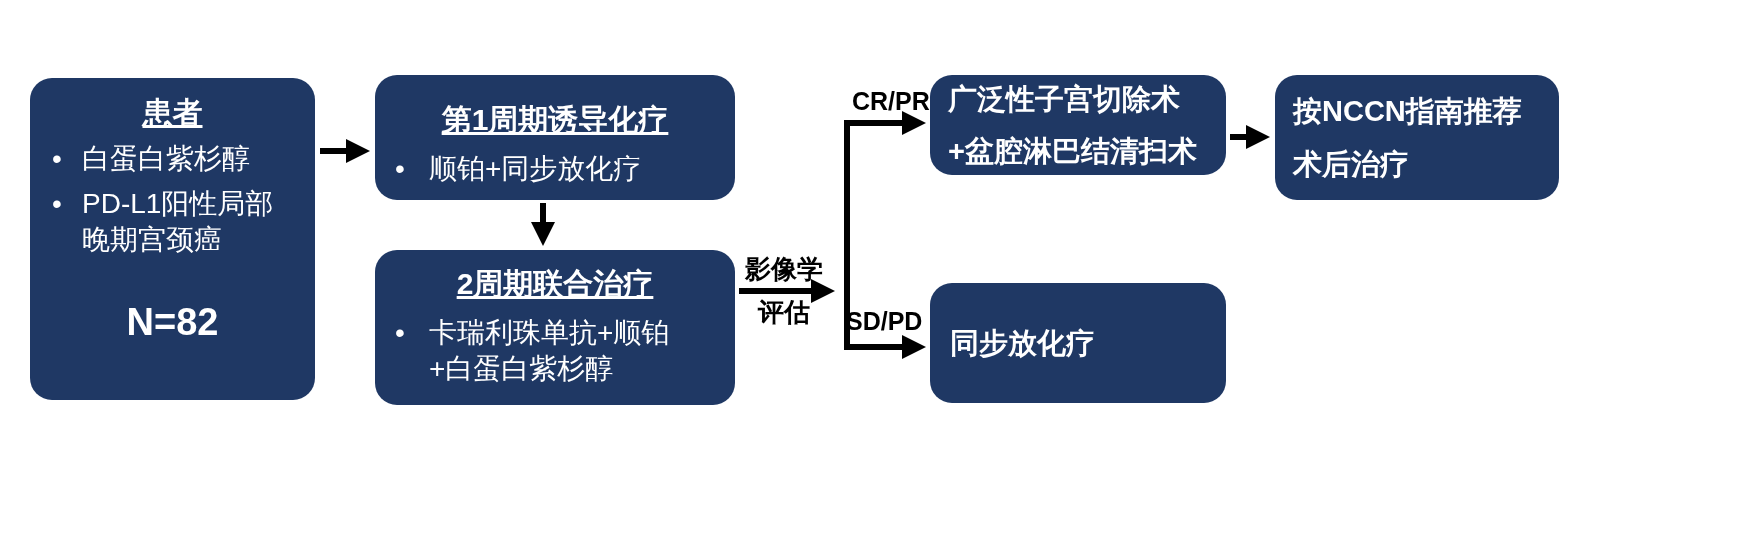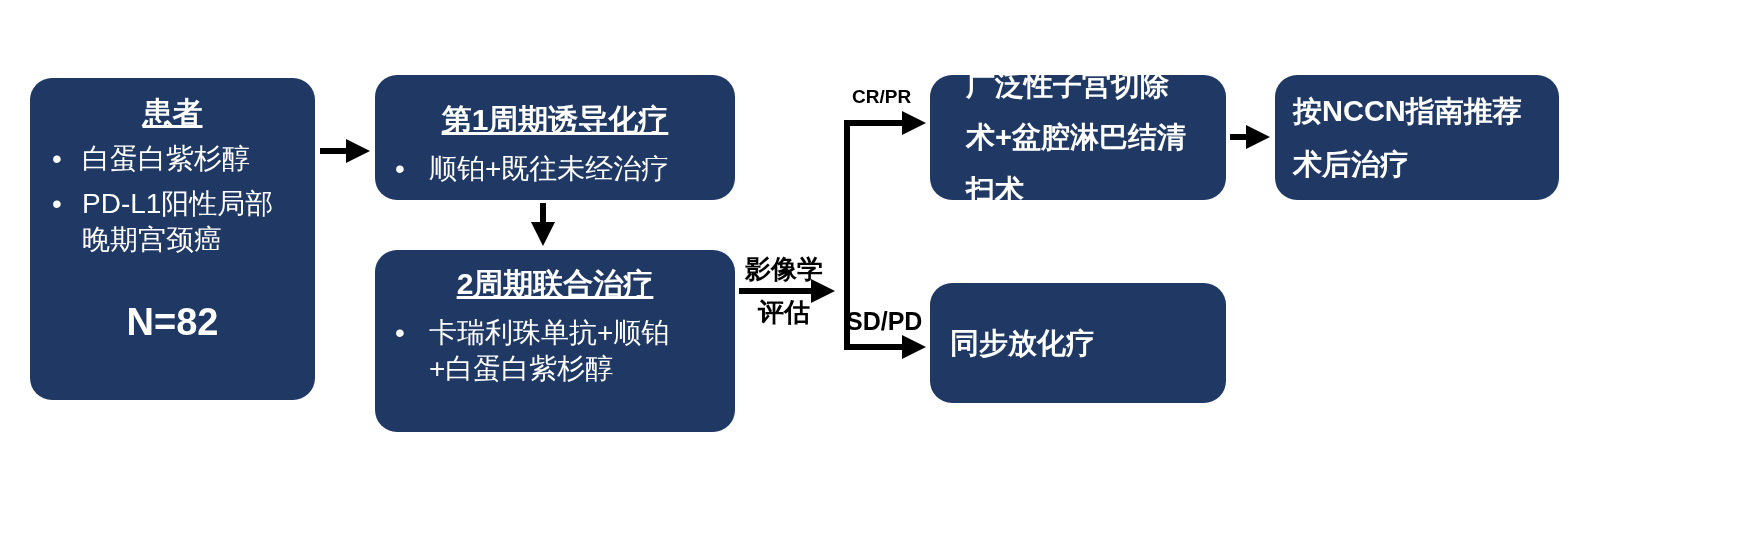--- a/index.html
+++ b/index.html
@@ -59,45 +59,45 @@
   .box-patients .bullet-mark { flex-basis: 30px; }
   .box-patients .bullet-text { max-width: 200px; }
   .n-label {
     font-weight: bold;
     font-size: 38px;
     text-align: center;
     margin-top: 42px;
   }
   .box-induction { left: 375px; top: 75px; width: 360px; height: 125px; padding: 26px 20px; }
   .box-induction .bullet-row { margin-top: 12px; }
-  .box-combination { left: 375px; top: 250px; width: 360px; height: 182px; padding: 15px 20px; }
+  .box-combination { left: 375px; top: 250px; width: 360px; height: 155px; padding: 15px 20px; }
   .box-combination .bullet-row { margin-top: 12px; }
   .box-combination .bullet-text { max-width: 250px; }
 
   .box-center-text {
     display: flex;
     flex-direction: column;
     justify-content: center;
     font-weight: bold;
     font-size: 29px;
     line-height: 1.8;
   }
-  .box-surgery { left: 930px; top: 75px; width: 296px; height: 125px; padding: 0 36px; }
+  .box-surgery { left: 930px; top: 75px; width: 296px; height: 100px; padding: 0 18px; }
   .box-crt { left: 930px; top: 283px; width: 296px; height: 120px; padding: 0 20px; }
   .box-nccn { left: 1275px; top: 75px; width: 284px; height: 125px; padding: 0 18px; }
 
   .flow-label {
     position: absolute;
     color: var(--label);
     font-weight: bold;
     font-size: 26px;
     line-height: 1.2;
     white-space: nowrap;
   }
-  .label-crpr { left: 852px; top: 86px; font-size: 19px; }
+  .label-crpr { left: 852px; top: 86px; font-size: 25px; }
   .label-sdpd { left: 846px; top: 306px; font-size: 25px; }
   .label-imaging-1 { left: 740px; top: 254px; width: 88px; text-align: center; white-space: nowrap; }
   .label-imaging-2 { left: 740px; top: 297px; width: 88px; text-align: center; white-space: nowrap; }
 </style>
 </head>
 <body>
 
 <div class="canvas">
 
   <svg class="arrow-layer" viewBox="0 0 1738 537" xmlns="http://www.w3.org/2000/svg">
@@ -125,21 +125,21 @@
       <span class="bullet-mark">•</span>
       <span class="bullet-text">PD-L1阳性局部晚期宫颈癌</span>
     </div>
     <div class="n-label">N=82</div>
   </div>
 
   <div class="box box-induction">
     <div class="box-title">第1周期诱导化疗</div>
     <div class="bullet-row">
       <span class="bullet-mark">•</span>
-      <span class="bullet-text">顺铂+既往未经治疗</span>
+      <span class="bullet-text">顺铂+同步放化疗</span>
     </div>
   </div>
 
   <div class="box box-combination">
     <div class="box-title">2周期联合治疗</div>
     <div class="bullet-row">
       <span class="bullet-mark">•</span>
       <span class="bullet-text">卡瑞利珠单抗+顺铂+白蛋白紫杉醇</span>
     </div>
   </div>

